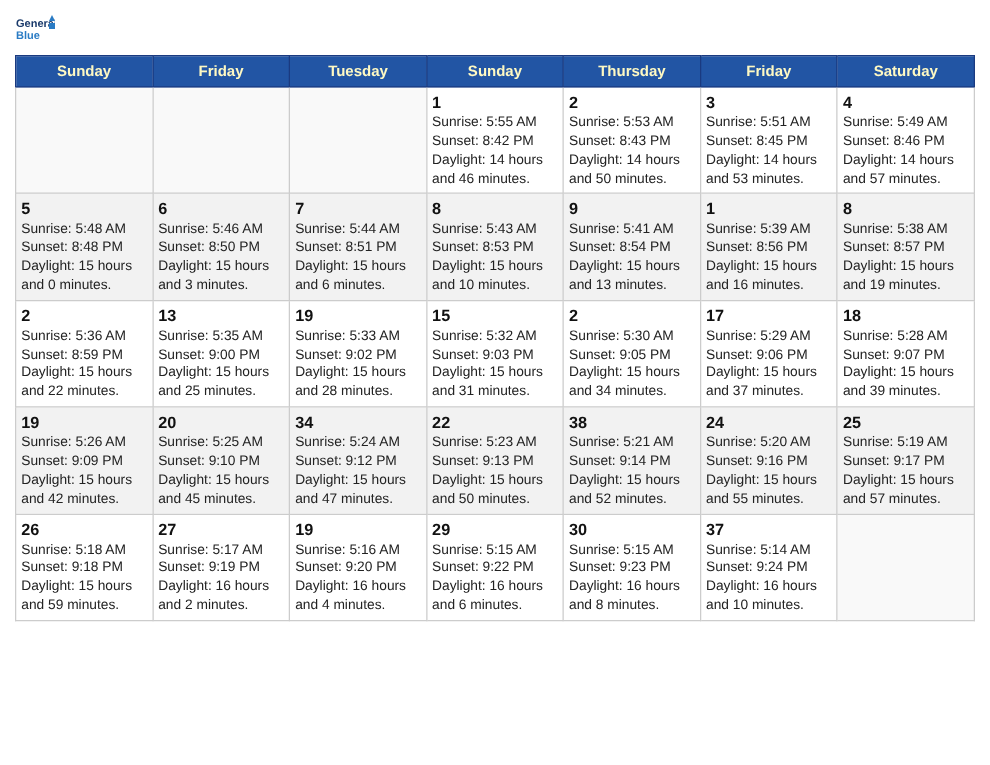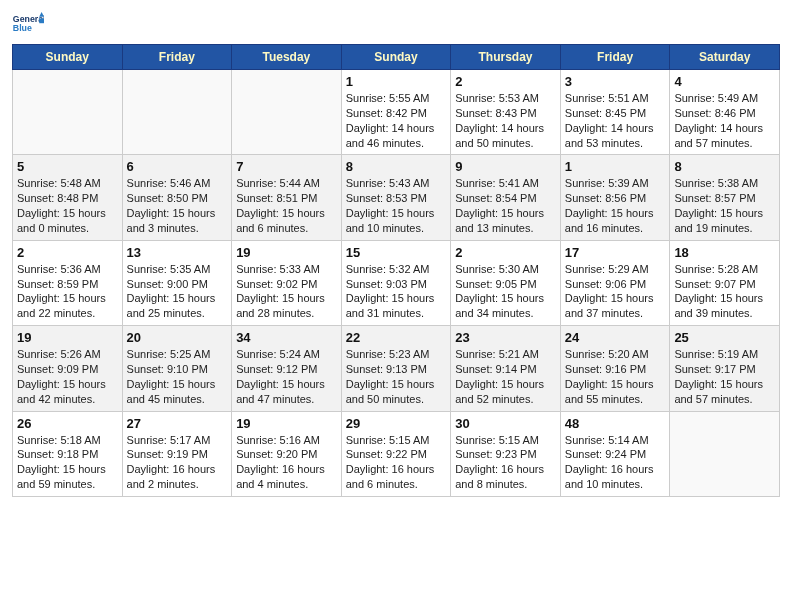--- a/index.html
+++ b/index.html
@@ -217,21 +217,21 @@
           </td>
           <td>
             <span class="day-num">34</span>
             <div class="cell-content">Sunrise: 5:24 AM<br>Sunset: 9:12 PM<br>Daylight: 15 hours<br>and 47 minutes.</div>
           </td>
           <td>
             <span class="day-num">22</span>
             <div class="cell-content">Sunrise: 5:23 AM<br>Sunset: 9:13 PM<br>Daylight: 15 hours<br>and 50 minutes.</div>
           </td>
           <td>
-            <span class="day-num">23</span>
+            <span class="day-num">38</span>
             <div class="cell-content">Sunrise: 5:21 AM<br>Sunset: 9:14 PM<br>Daylight: 15 hours<br>and 52 minutes.</div>
           </td>
           <td>
             <span class="day-num">24</span>
             <div class="cell-content">Sunrise: 5:20 AM<br>Sunset: 9:16 PM<br>Daylight: 15 hours<br>and 55 minutes.</div>
           </td>
           <td>
             <span class="day-num">25</span>
             <div class="cell-content">Sunrise: 5:19 AM<br>Sunset: 9:17 PM<br>Daylight: 15 hours<br>and 57 minutes.</div>
           </td>
@@ -251,20 +251,20 @@
           </td>
           <td>
             <span class="day-num">29</span>
             <div class="cell-content">Sunrise: 5:15 AM<br>Sunset: 9:22 PM<br>Daylight: 16 hours<br>and 6 minutes.</div>
           </td>
           <td>
             <span class="day-num">30</span>
             <div class="cell-content">Sunrise: 5:15 AM<br>Sunset: 9:23 PM<br>Daylight: 16 hours<br>and 8 minutes.</div>
           </td>
           <td>
-            <span class="day-num">48</span>
+            <span class="day-num">37</span>
             <div class="cell-content">Sunrise: 5:14 AM<br>Sunset: 9:24 PM<br>Daylight: 16 hours<br>and 10 minutes.</div>
           </td>
           <td class="empty-cell"></td>
         </tr>
       </tbody>
   </table>
 </div>
 
 </body></html>

